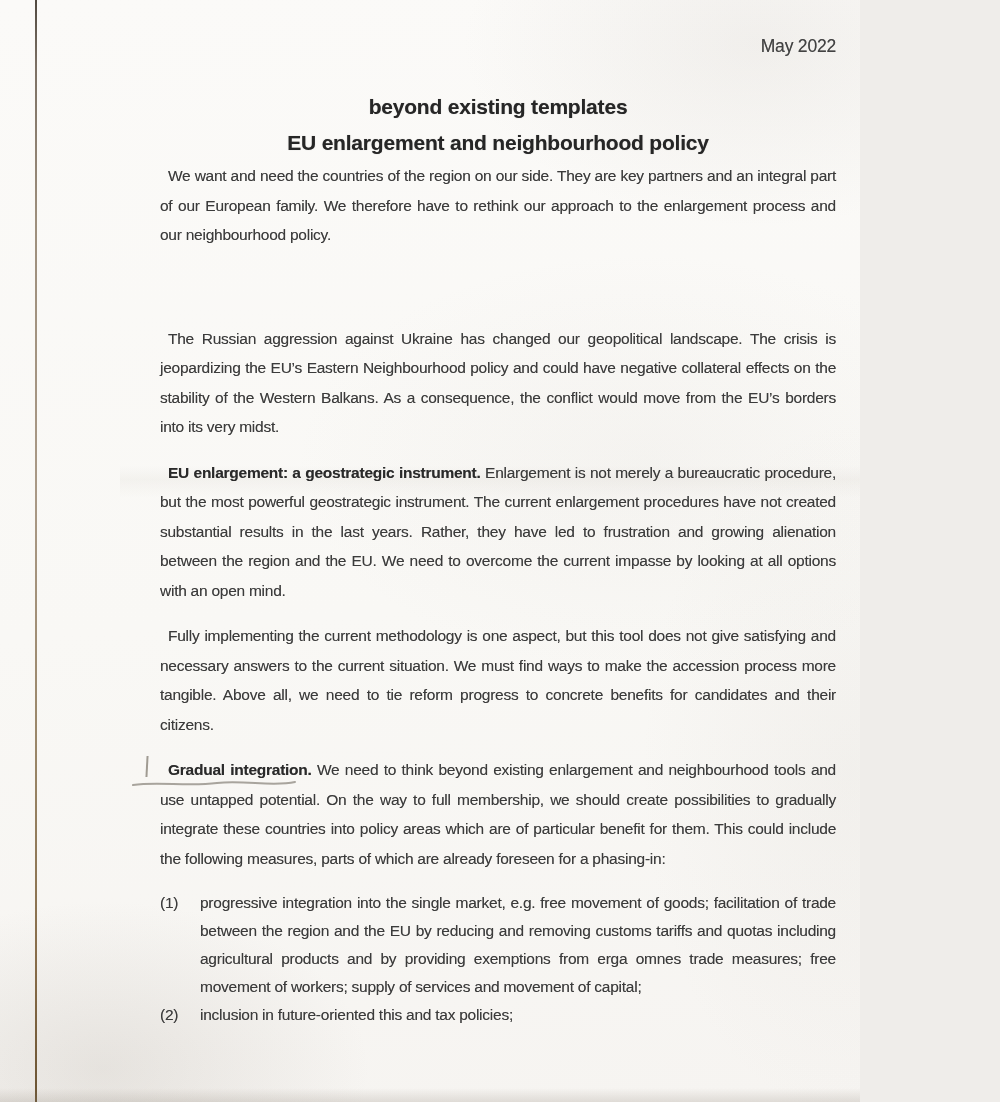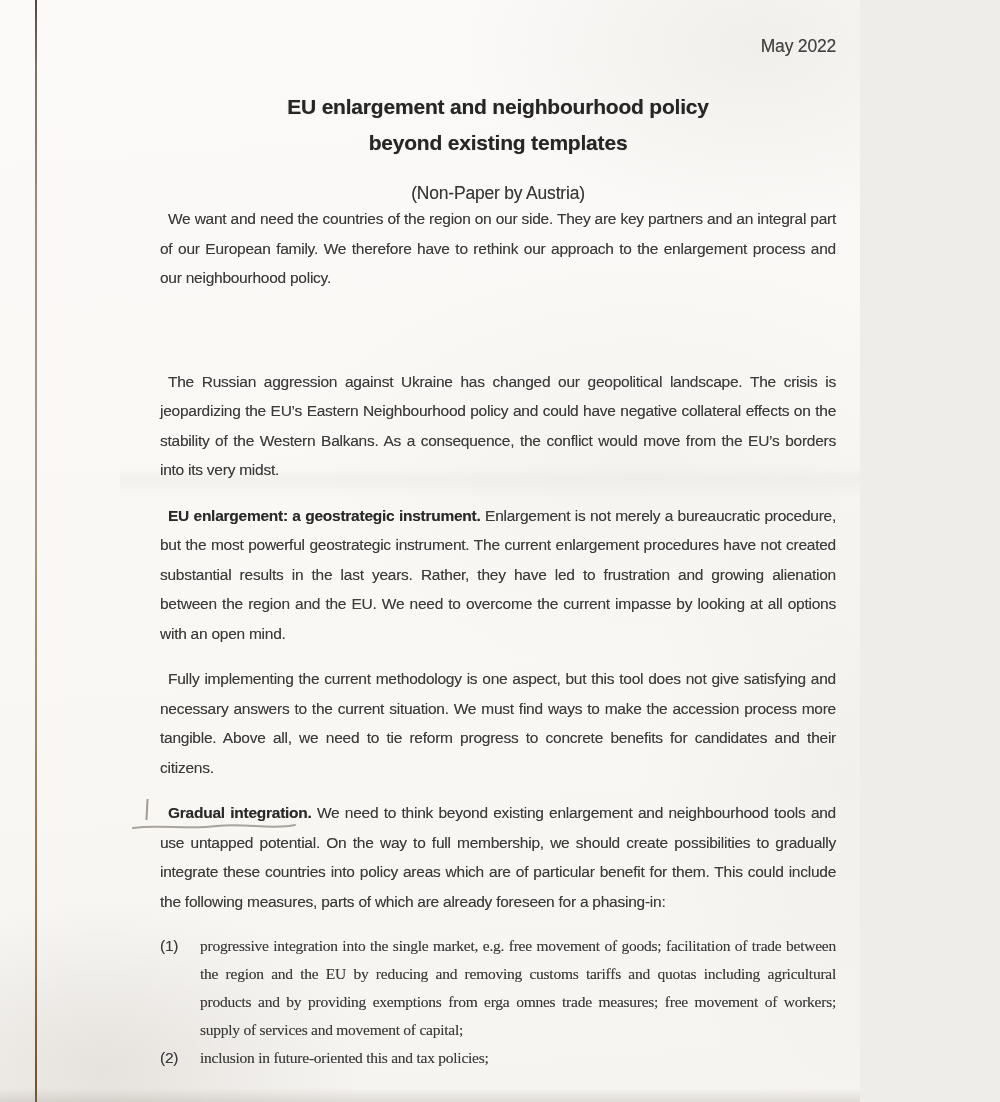--- a/index.html
+++ b/index.html
@@ -120,41 +120,39 @@
     color: #3b3b3b;
     text-shadow: 0 0 0.6px rgba(70,70,70,0.5);
   }
   .list-item .num {
     width: 40px;
     flex: 0 0 40px;
   }
   .list-item .item-text {
     flex: 1;
     text-align: justify;
-    font-family: Liberation Serif, serif;
   }
 </style>
 </head>
 <body>
 
 <div class="page">
 
   <div class="fold-line"></div>
   <div class="crease-soft"></div>
 
   <div class="content">
 
     <div class="date">May 2022</div>
 
     <h1 class="title">
+      <span class="title-line">beyond existing templates</span>
       <span class="title-line">EU enlargement and neighbourhood policy</span>
-      <span class="title-line">beyond existing templates</span>
     </h1>
 
-    <div class="subtitle">(Non-Paper by Austria)</div>
 
     <p class="para">
       <span class="lead"></span><span>We want and need the countries of the region on our side. They are key partners and an integral part of our European family. We therefore have to rethink our approach to the enlargement process and our neighbourhood policy.</span>
     </p>
 
     <p class="para first">
       <span class="lead"></span><span>The Russian aggression against Ukraine has changed our geopolitical landscape. The crisis is jeopardizing the EU’s Eastern Neighbourhood policy and could have negative collateral effects on the stability of the Western Balkans. As a consequence, the conflict would move from the EU’s borders into its very midst.</span>
     </p>
 
     <p class="para">

